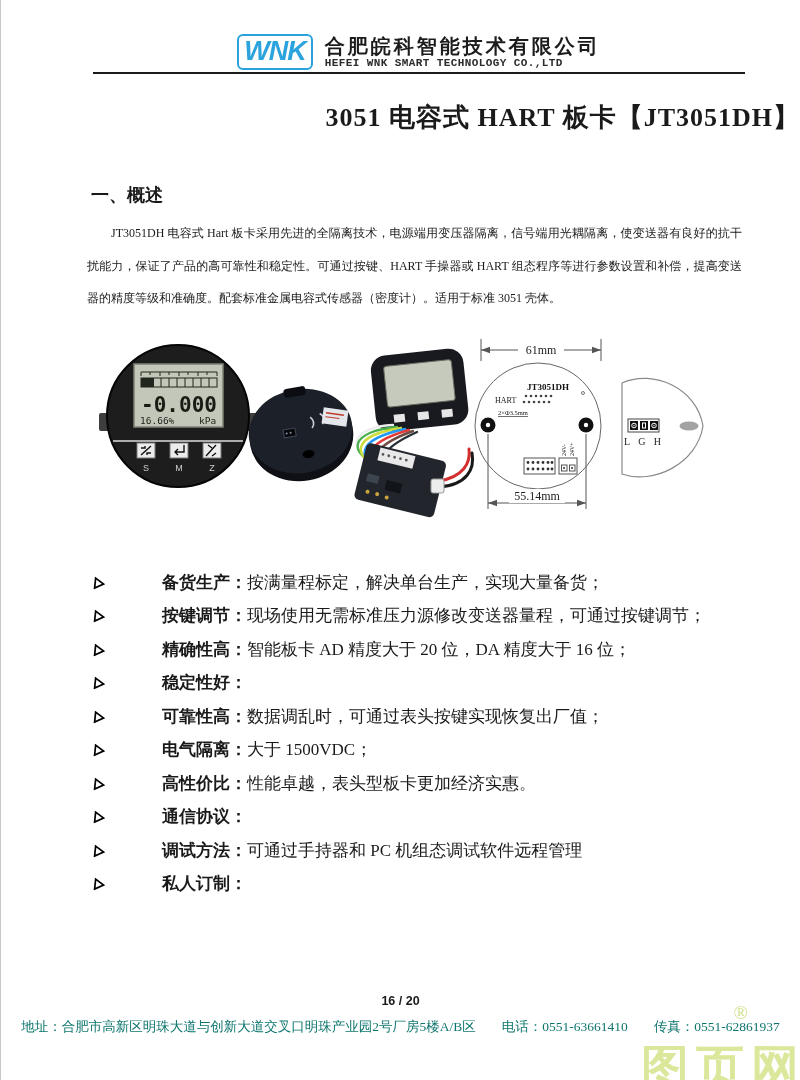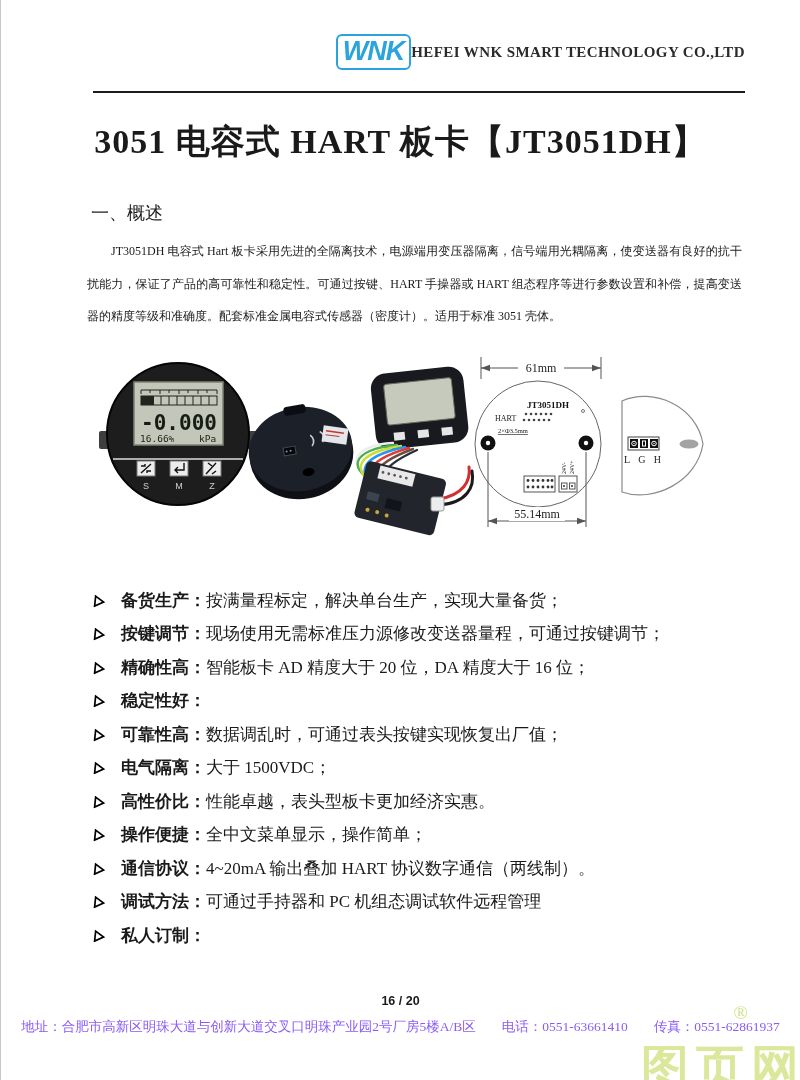--- a/index.html
+++ b/index.html
@@ -10,61 +10,61 @@
     color:#1a1a1a;
     position:relative;
     overflow:hidden;
     border-left:1px solid #c9c9c9;
     box-sizing:border-box;
   }
   
   .header{
     margin:34px 55px 0 92px;
     display:flex;
-    justify-content:flex-end;
+    justify-content:center;
     align-items:center;
-    gap:0;
-    padding-bottom:21px;
+    gap:12px;
+    padding-bottom:2px;
     border-bottom:2px solid #1b1b1b;
   }
   .logo-box{
     border:2px solid #2ba3dc;
     border-radius:6px;
     padding:0 5px 2px 5px;
     color:#2ba3dc;
     font-family:"Liberation Sans",sans-serif;
     font-style:italic;
     font-weight:bold;
     font-size:27px;
     line-height:30px;
     letter-spacing:-1px;
   }
   .company{ text-align:left; }
   .company-cn{
     font-size:20px;font-weight:bold;letter-spacing:3px;color:#1c1c1c;
     line-height:22px;
   }
   .company-en{
-    font-family:Liberation Serif, serif;
-    font-size:15px;font-weight:bold;color:#2b2b2b;letter-spacing:.4px;
+    font-family:Liberation Mono, monospace;
+    font-size:11px;font-weight:bold;color:#2b2b2b;letter-spacing:.4px;
     line-height:13px;
   }
   
   .doc-title{
     margin-top:26px;
-    text-align:center;
-    font-size:34px;
+    text-align:right;
+    font-size:26px;
     font-weight:bold;
     letter-spacing:1px;
   }
   
   .section-heading{
-    margin:36px 60px 0 90px;
+    margin:48px 60px 0 90px;
     font-size:18px;
-    font-weight:normal;
+    font-weight:bold;
   }
   .overview-text{
     margin:10px 58px 0 86px;
     font-size:12px;
     line-height:32.5px;
     text-align:justify;
     text-indent:2em;
   }
   
   .figure-band{
@@ -82,40 +82,40 @@
     align-items:flex-start;
     margin-bottom:12.5px;
     font-size:17px;
     line-height:19px;
   }
   .arrow{
     flex:0 0 auto;
     margin:2px 16px 0 0;
     transform:rotate(6deg);
   }
-  .feat-label{font-weight:bold;white-space:nowrap;}
+  .feat-label{font-weight:bold;white-space:nowrap;margin-left:41px;}
   
   .page-number{
     position:absolute;
     left:0;right:0;
     bottom:72px;
     text-align:center;
     font-size:12.5px;
     font-weight:bold;
     font-family:"Liberation Sans",sans-serif;
   }
   .footer-line{
     position:absolute;
     left:0;right:0;
     bottom:44px;
     display:flex;
     justify-content:center;
     gap:26px;
     font-size:13.5px;
-    color:#8b5cf6;
+    color:#0f766e;
     white-space:nowrap;
   }
   
   .watermark{
     position:absolute;
     right:-6px;
     bottom:-12px;
     font-family:"Liberation Sans",sans-serif;
     font-weight:bold;
     font-size:48px;
@@ -132,20 +132,21 @@
     color:#cfe089;
     font-weight:normal;
   }
 </style>
 </head>
 <body>
 
 <div class="header">
   <span class="logo-box">WNK</span>
   <span class="company">
+    <div class="company-cn">合肥皖科智能技术有限公司</div>
     <div class="company-en">HEFEI WNK SMART TECHNOLOGY CO.,LTD</div>
   </span>
 </div>
 
 <div class="doc-title">3051 电容式 HART 板卡【JT3051DH】</div>
 
 <div class="section-heading">一、概述</div>
 <div class="overview-text">JT3051DH 电容式 Hart 板卡采用先进的全隔离技术，电源端用变压器隔离，信号端用光耦隔离，使变送器有良好的抗干扰能力，保证了产品的高可靠性和稳定性。可通过按键、HART 手操器或 HART 组态程序等进行参数设置和补偿，提高变送器的精度等级和准确度。配套标准金属电容式传感器（密度计）。适用于标准 3051 壳体。</div>
 
 <div class="figure-band">
@@ -388,29 +389,21 @@
       <span class="arrow"><svg width="12" height="13">
           <path d="M2 1.5 L10.5 6.5 L2 11.5 Z" fill="none" stroke="#000" stroke-width="1.7"></path>
         </svg></span>
       <span class="feat-label">高性价比：</span>
       <span class="feat-text">性能卓越，表头型板卡更加经济实惠。</span>
     </div>
   <div class="feat">
       <span class="arrow"><svg width="12" height="13">
           <path d="M2 1.5 L10.5 6.5 L2 11.5 Z" fill="none" stroke="#000" stroke-width="1.7"></path>
         </svg></span>
-      <span class="feat-label">操作便捷：</span>
-      <span class="feat-text">全中文菜单显示，操作简单；</span>
-    </div>
-  <div class="feat">
-      <span class="arrow"><svg width="12" height="13">
-          <path d="M2 1.5 L10.5 6.5 L2 11.5 Z" fill="none" stroke="#000" stroke-width="1.7"></path>
-        </svg></span>
       <span class="feat-label">通信协议：</span>
-      <span class="feat-text">4~20mA 输出叠加 HART 协议数字通信（两线制）。</span>
     </div>
   <div class="feat">
       <span class="arrow"><svg width="12" height="13">
           <path d="M2 1.5 L10.5 6.5 L2 11.5 Z" fill="none" stroke="#000" stroke-width="1.7"></path>
         </svg></span>
       <span class="feat-label">调试方法：</span>
       <span class="feat-text">可通过手持器和 PC 机组态调试软件远程管理</span>
     </div>
   <div class="feat">
       <span class="arrow"><svg width="12" height="13">

